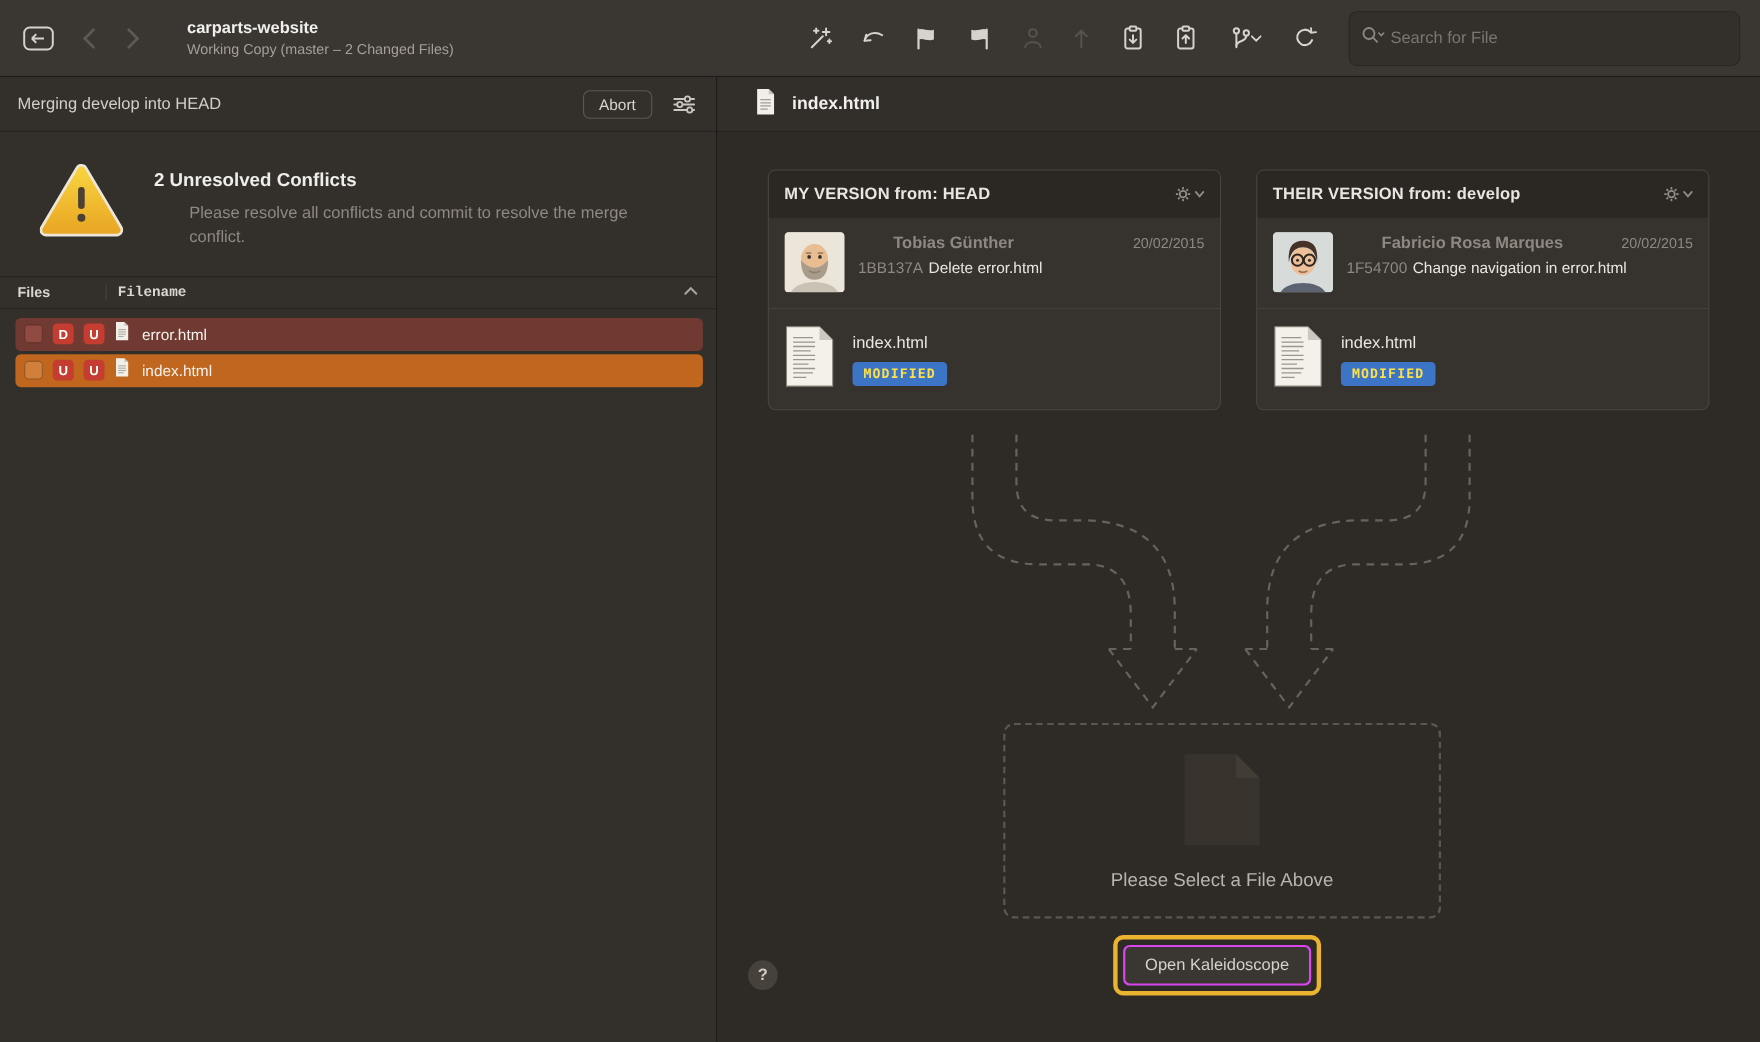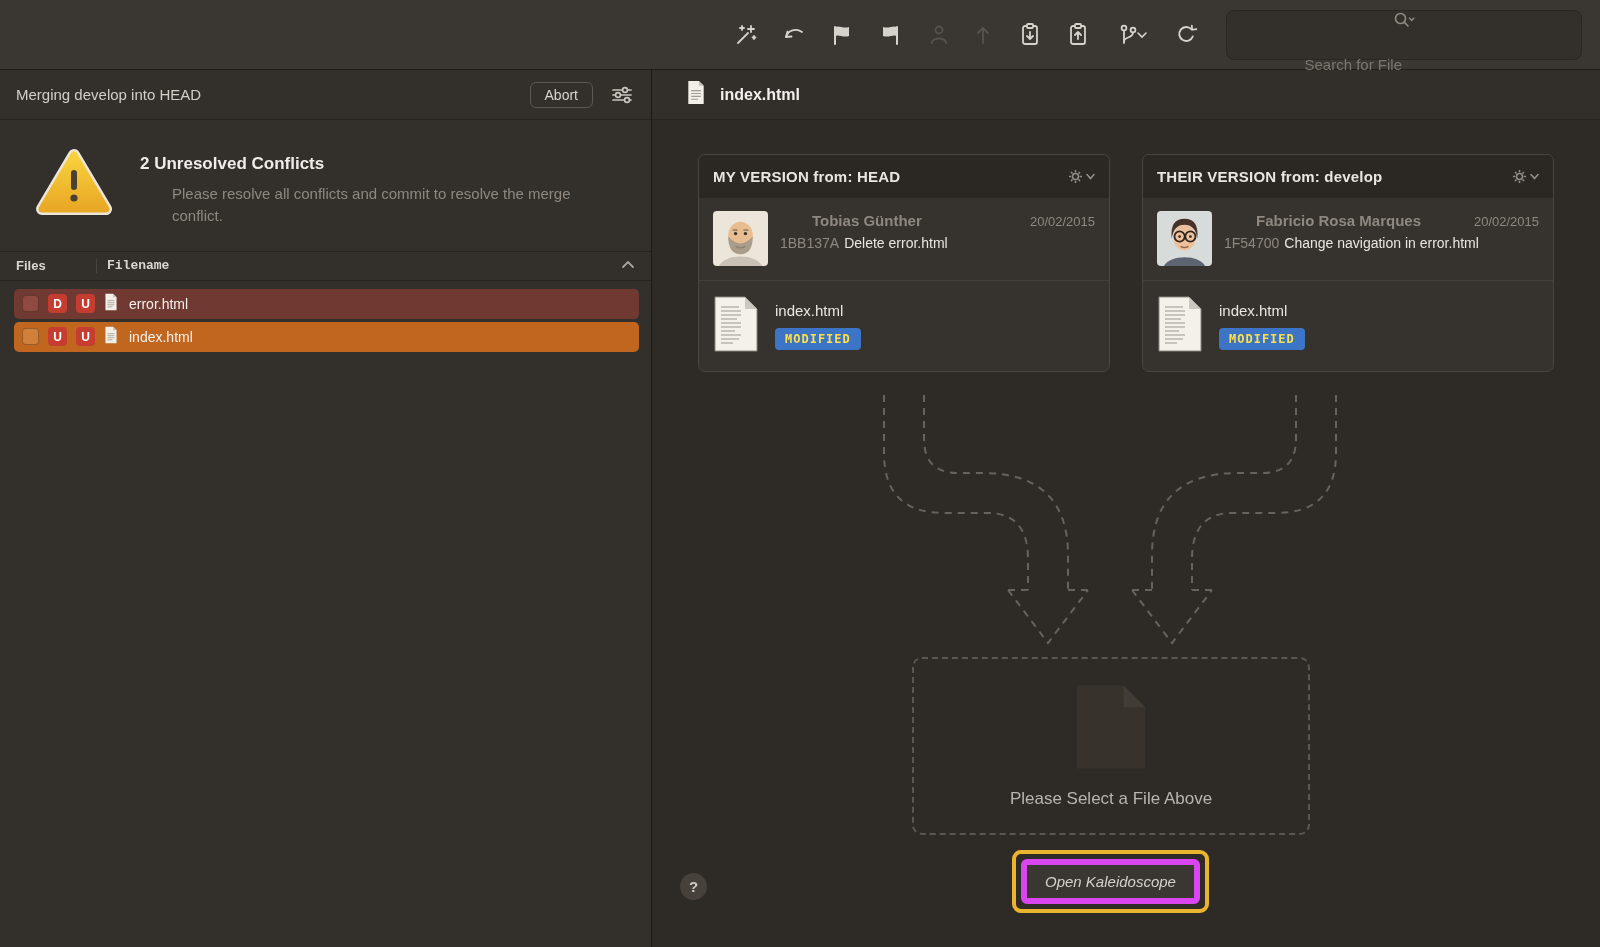--- a/index.html
+++ b/index.html
@@ -13,23 +13,23 @@
              display:flex; align-items:center; padding:0 18px; }
   .tb-left { display:flex; align-items:center; gap:18px; }
   .icon-btn { background:none; border:none; display:flex; align-items:center; justify-content:center;
               cursor:pointer; padding:2px; }
   .icon-btn svg { display:block; }
   .title-block { margin-left:20px; }
   .repo-name { font-weight:bold; font-size:15px; color:#f2f0ed; }
   .repo-sub  { font-size:13px; color:#a59f97; margin-top:3px; }
   .tb-icons { margin-left:auto; display:flex; align-items:center; gap:22px; }
   .tb-group { display:flex; align-items:center; gap:20px; }
-  .search-wrap { margin-left:26px; display:flex; align-items:center; gap:23px;
+  .search-wrap { margin-left:26px; display:flex; align-items:center; gap:5px;
                  width:356px; height:50px; background:#332f2a; border:1px solid #2a2623;
-                 border-radius:8px; padding:0 10px;flex-direction:column; }
+                 border-radius:8px; padding:0 10px; }
   .search-wrap input { flex:1; background:transparent; border:none; outline:none;
                        color:#d8d4cf; font-size:15px; font-family:"Liberation Sans",sans-serif; }
   .search-wrap input::placeholder { color:#7c766f; }
 
   
   .main { flex:1; display:flex; min-height:0; }
   .left-panel { width:652px; flex:0 0 652px; background:#343029; background:#33302b;
                 border-right:1px solid #1b1916; display:flex; flex-direction:column; }
   .right-panel { flex:1; position:relative; background:#2e2a26; }
 
@@ -94,35 +94,57 @@
 
   
   .merge-arrows { position:absolute; left:0; top:325px; width:948px; height:270px; pointer-events:none; }
   .dropzone { position:absolute; left:260px; top:587px; width:398px; height:178px;
               border:2px dashed #5b564f; border-radius:10px;
               display:flex; flex-direction:column; align-items:center; justify-content:center; gap:14px; }
   .dropzone-label { font-size:17px; color:#b9b4ae; }
 
   .open-wrap { position:absolute; left:360px; top:780px; border:4px solid #eab330;
                border-radius:9px; padding:5px; background:transparent; }
-  .open-btn { background:#3a3632; border:6px solid #d946ef; border-radius:6px;
+  .open-btn { background:#3a3632; border:2px solid #d946ef; border-radius:6px;
               color:#d5d1cb; font-size:15px; padding:8px 18px; cursor:pointer;
-              font-family:"Liberation Sans",sans-serif;font-style:italic; }
+              font-family:"Liberation Sans",sans-serif; }
 
   .help-btn { position:absolute; left:28px; top:803px; width:27px; height:27px; border-radius:50%;
               background:#474239; background:#46413b; border:none; color:#cfcac4;
               font-size:15px; font-weight:bold; cursor:pointer;
               display:flex; align-items:center; justify-content:center; }
 </style>
 </head>
 <body>
 
 <div class="app">
 
   <div class="toolbar">
+    <div class="tb-left">
+      <button class="icon-btn" title="">
+        <svg width="30" height="26" viewBox="0 0 30 26" fill="none" stroke="#d6d2cc" stroke-width="1.8">
+          <rect x="2" y="3" width="26" height="20" rx="5"></rect>
+          <path d="M9 13 h11 M9 13 l4 -4 M9 13 l4 4"></path>
+        </svg>
+      </button>
+      <button class="icon-btn">
+        <svg width="18" height="24" viewBox="0 0 18 24" fill="none" stroke="#5e5953" stroke-width="2.4" stroke-linecap="round">
+          <path d="M13 4 L5 12 L13 20"></path>
+        </svg>
+      </button>
+      <button class="icon-btn">
+        <svg width="18" height="24" viewBox="0 0 18 24" fill="none" stroke="#5e5953" stroke-width="2.4" stroke-linecap="round">
+          <path d="M5 4 L13 12 L5 20"></path>
+        </svg>
+      </button>
+      <div class="title-block">
+        <div class="repo-name">carparts-website</div>
+        <div class="repo-sub">Working Copy (master – 2 Changed Files)</div>
+      </div>
+    </div>
 
     <div class="tb-icons">
       <div class="tb-group">
         <button class="icon-btn">
           <svg width="24" height="24" viewBox="0 0 24 24" fill="none" stroke="#d6d2cc" stroke-width="1.8" stroke-linecap="round">
             <path d="M4 20 L14 10"></path>
               <path d="M17 3 v6 M14 6 h6"></path>
               <path d="M8 3 v4 M6 5 h4"></path>
               <path d="M20 13 v3 M18.5 14.5 h3"></path>
           </svg>

